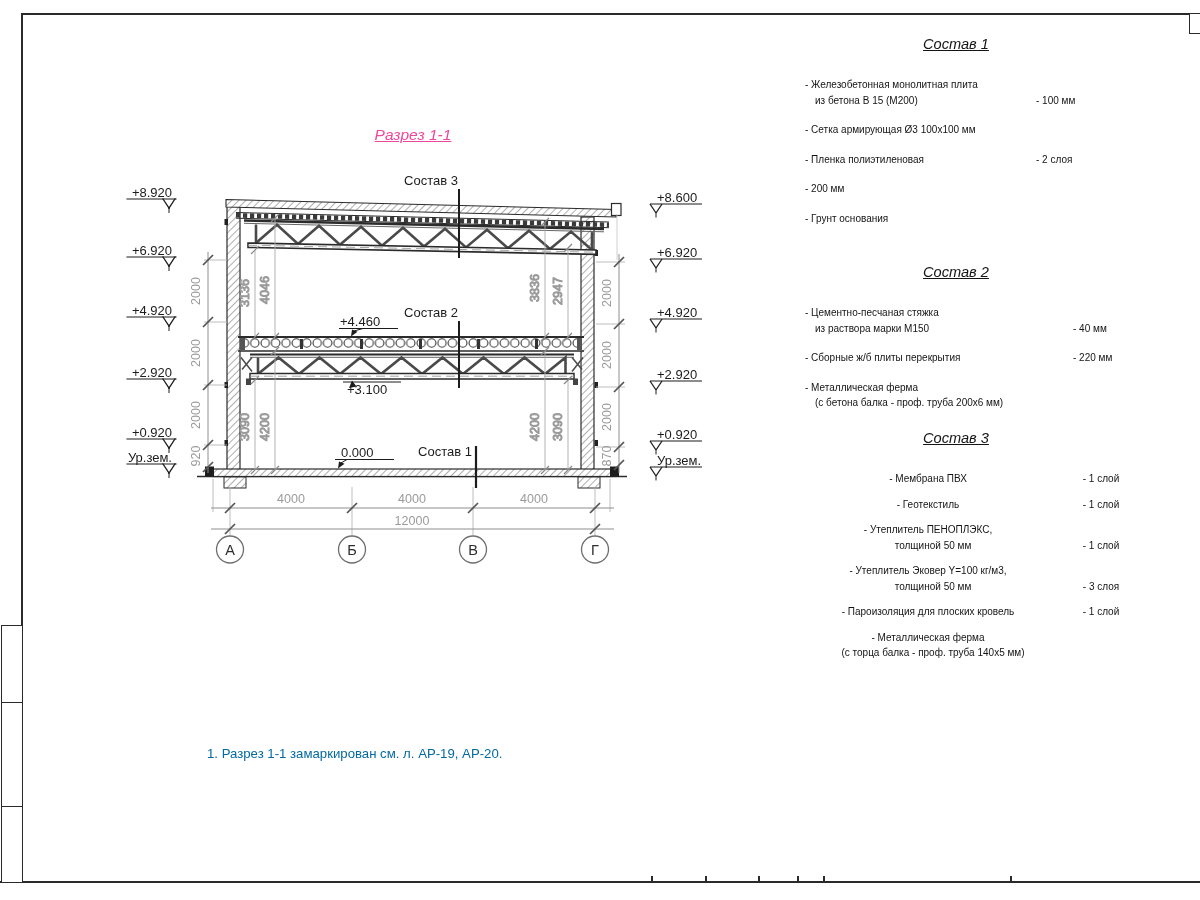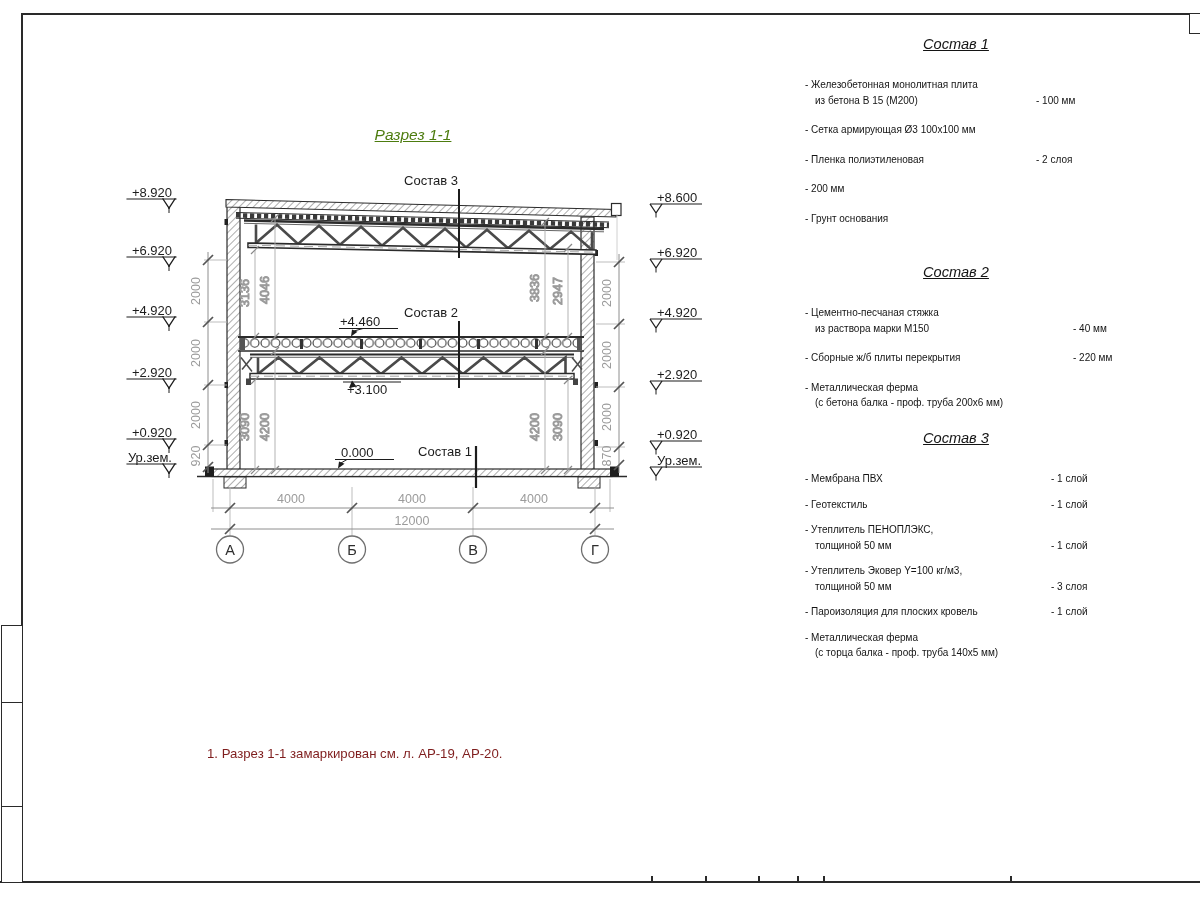--- a/index.html
+++ b/index.html
@@ -6,29 +6,29 @@
   .page{position:relative;width:1200px;height:900px;background:#fff;overflow:hidden;
         font-family:"Liberation Sans",sans-serif;color:#1a1a1a;}
   .abs{position:absolute;}
   
   .frame-line{position:absolute;background:#2a2a2a;}
   .stamp-cell{position:absolute;border:1.5px solid #2a2a2a;background:#fff;}
   .corner-box{position:absolute;border:1.5px solid #2a2a2a;background:#fff;}
   .tb-tick{position:absolute;width:1.5px;height:5px;background:#2a2a2a;}
   
   .drawing-title{position:absolute;left:352px;top:126px;width:122px;text-align:center;
-                 font-style:italic;font-size:15.5px;text-decoration:underline;color:#4d7c0f;}
-  .note{position:absolute;left:207px;top:746px;font-size:13.2px;color:#7f1d1d;}
+                 font-style:italic;font-size:15.5px;text-decoration:underline;color:#ec4899;}
+  .note{position:absolute;left:207px;top:746px;font-size:13.2px;color:#0369a1;}
   
   .spec-block{position:absolute;left:805px;width:346px;}
   .spec-title{text-align:center;padding-right:44px;font-style:italic;text-decoration:underline;
               font-size:14.6px;color:#141414;margin-bottom:25px;}
   .spec-item{display:flex;align-items:flex-end;margin-bottom:14px;font-size:10px;
              line-height:15.5px;color:#141414;}
-  .b3 .spec-item{margin-bottom:10px;}
+  .b3 .spec-item{margin-bottom:10px;text-align:center;}
   .item-text{flex:1;}
   .l2{padding-left:10px;}
   .item-val{flex-shrink:0;}
   .b1 .item-val{width:115px;}
   .b2 .item-val{width:78px;}
   .b3 .item-val{width:100px;}
   svg text{font-family:"Liberation Sans",sans-serif;}
   .dimtxt{fill:#9b9b9b;font-size:12.5px;}
   .axistxt{fill:#2e2e2e;font-size:14.5px;}
   .marktxt{fill:#1c1c1c;font-size:13px;}

